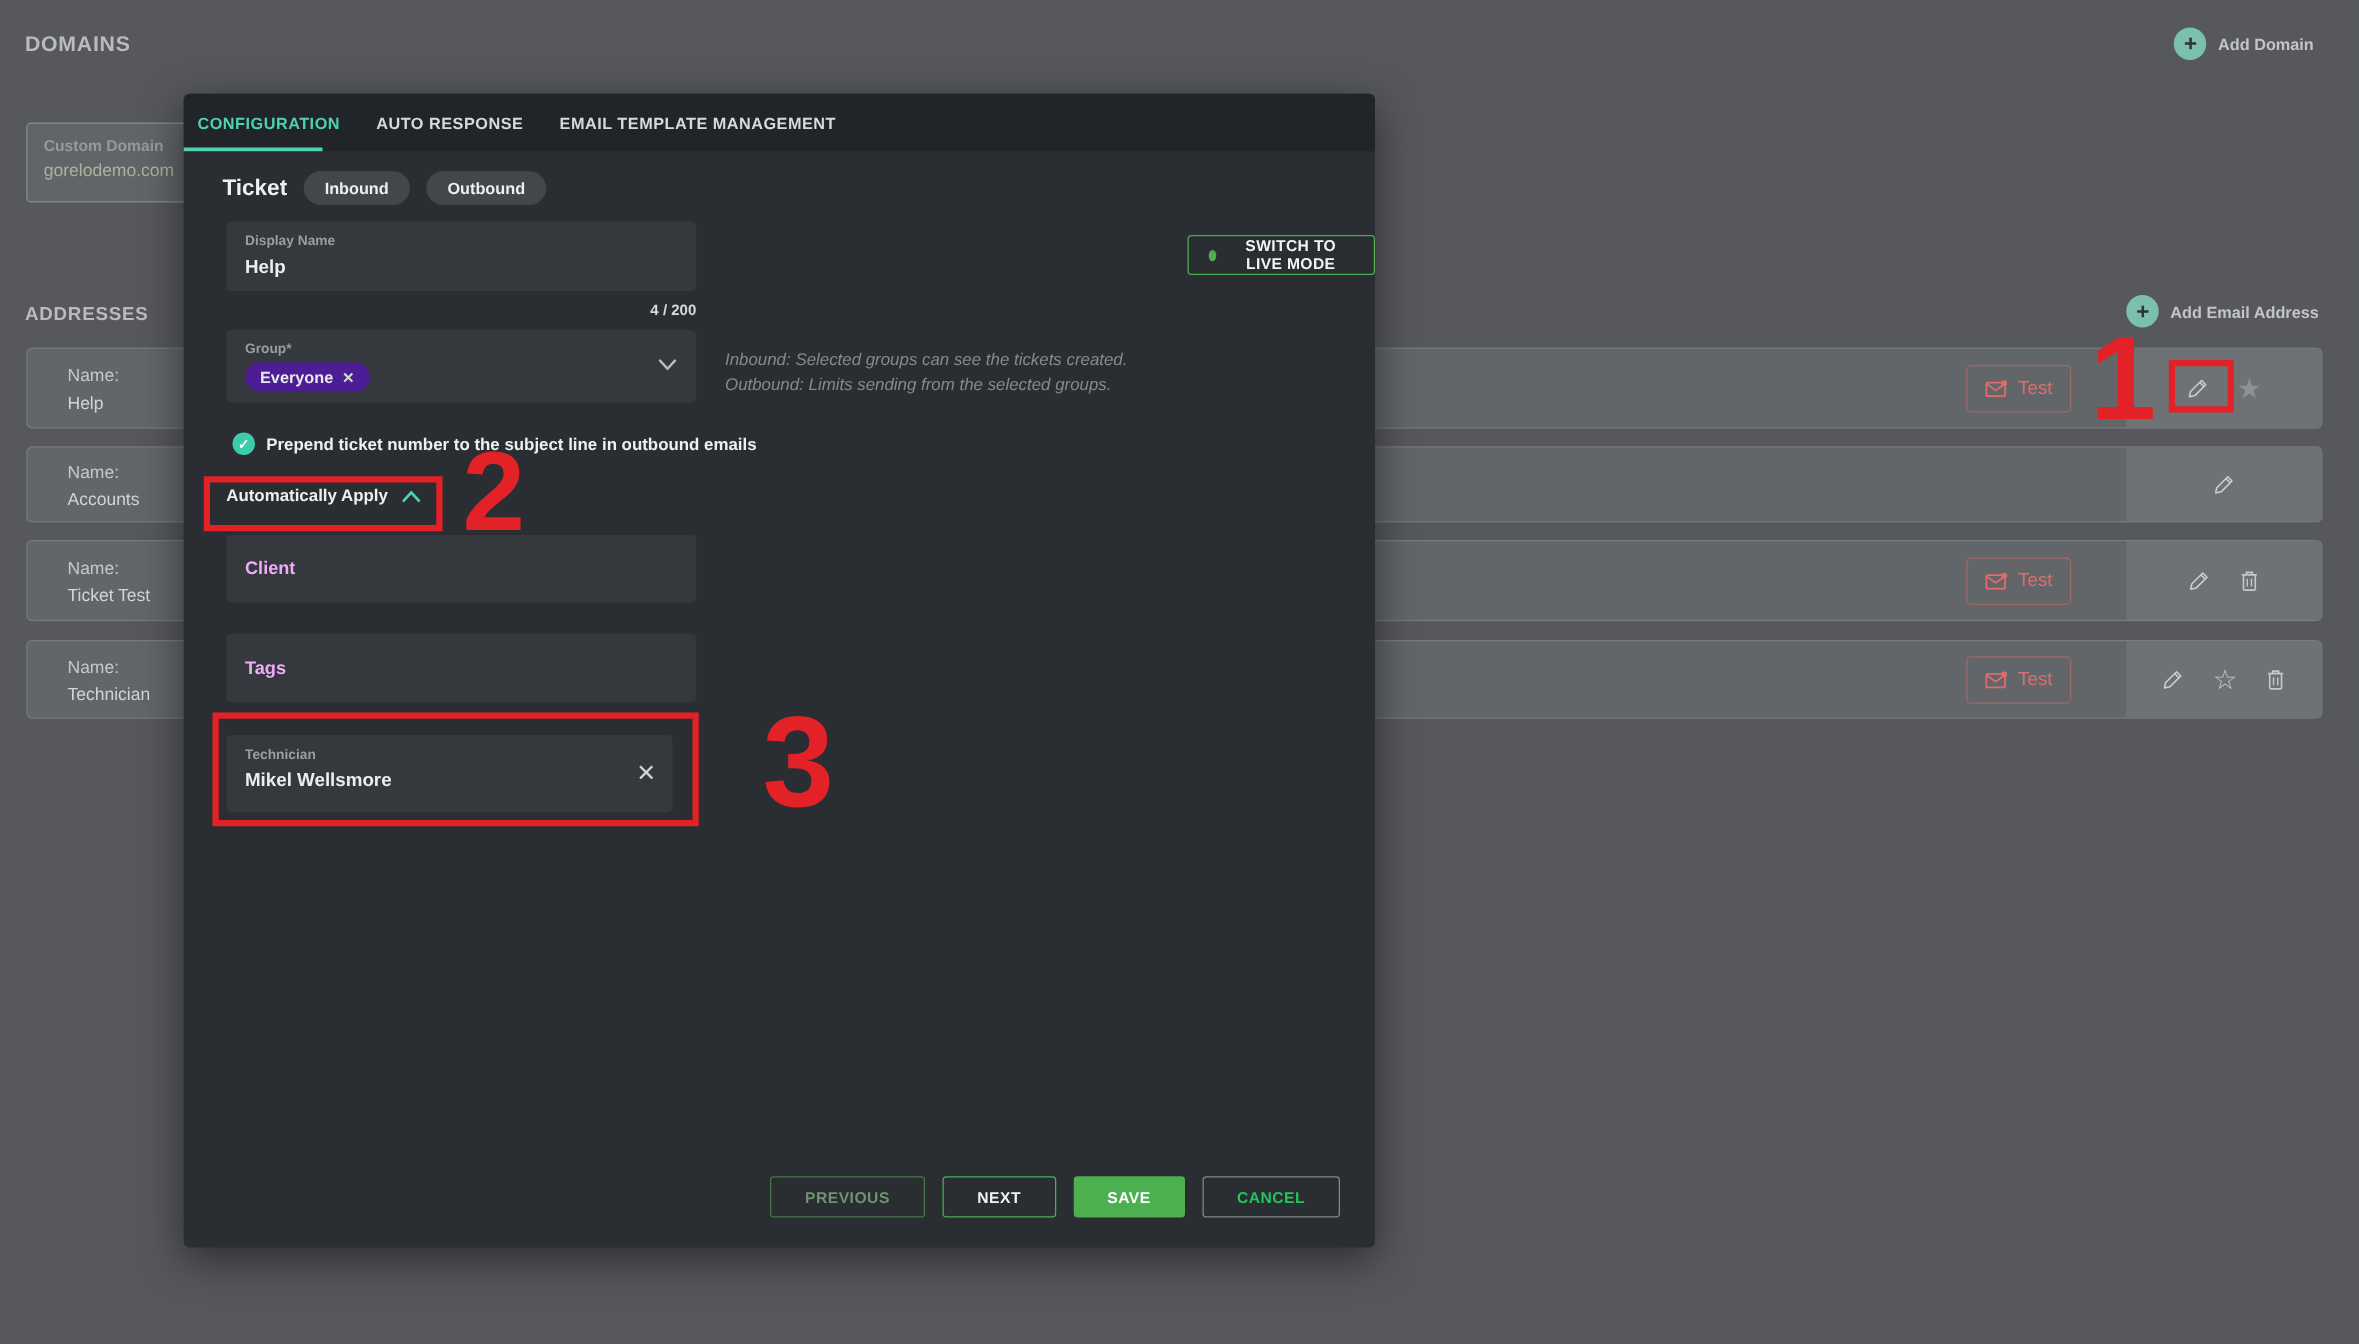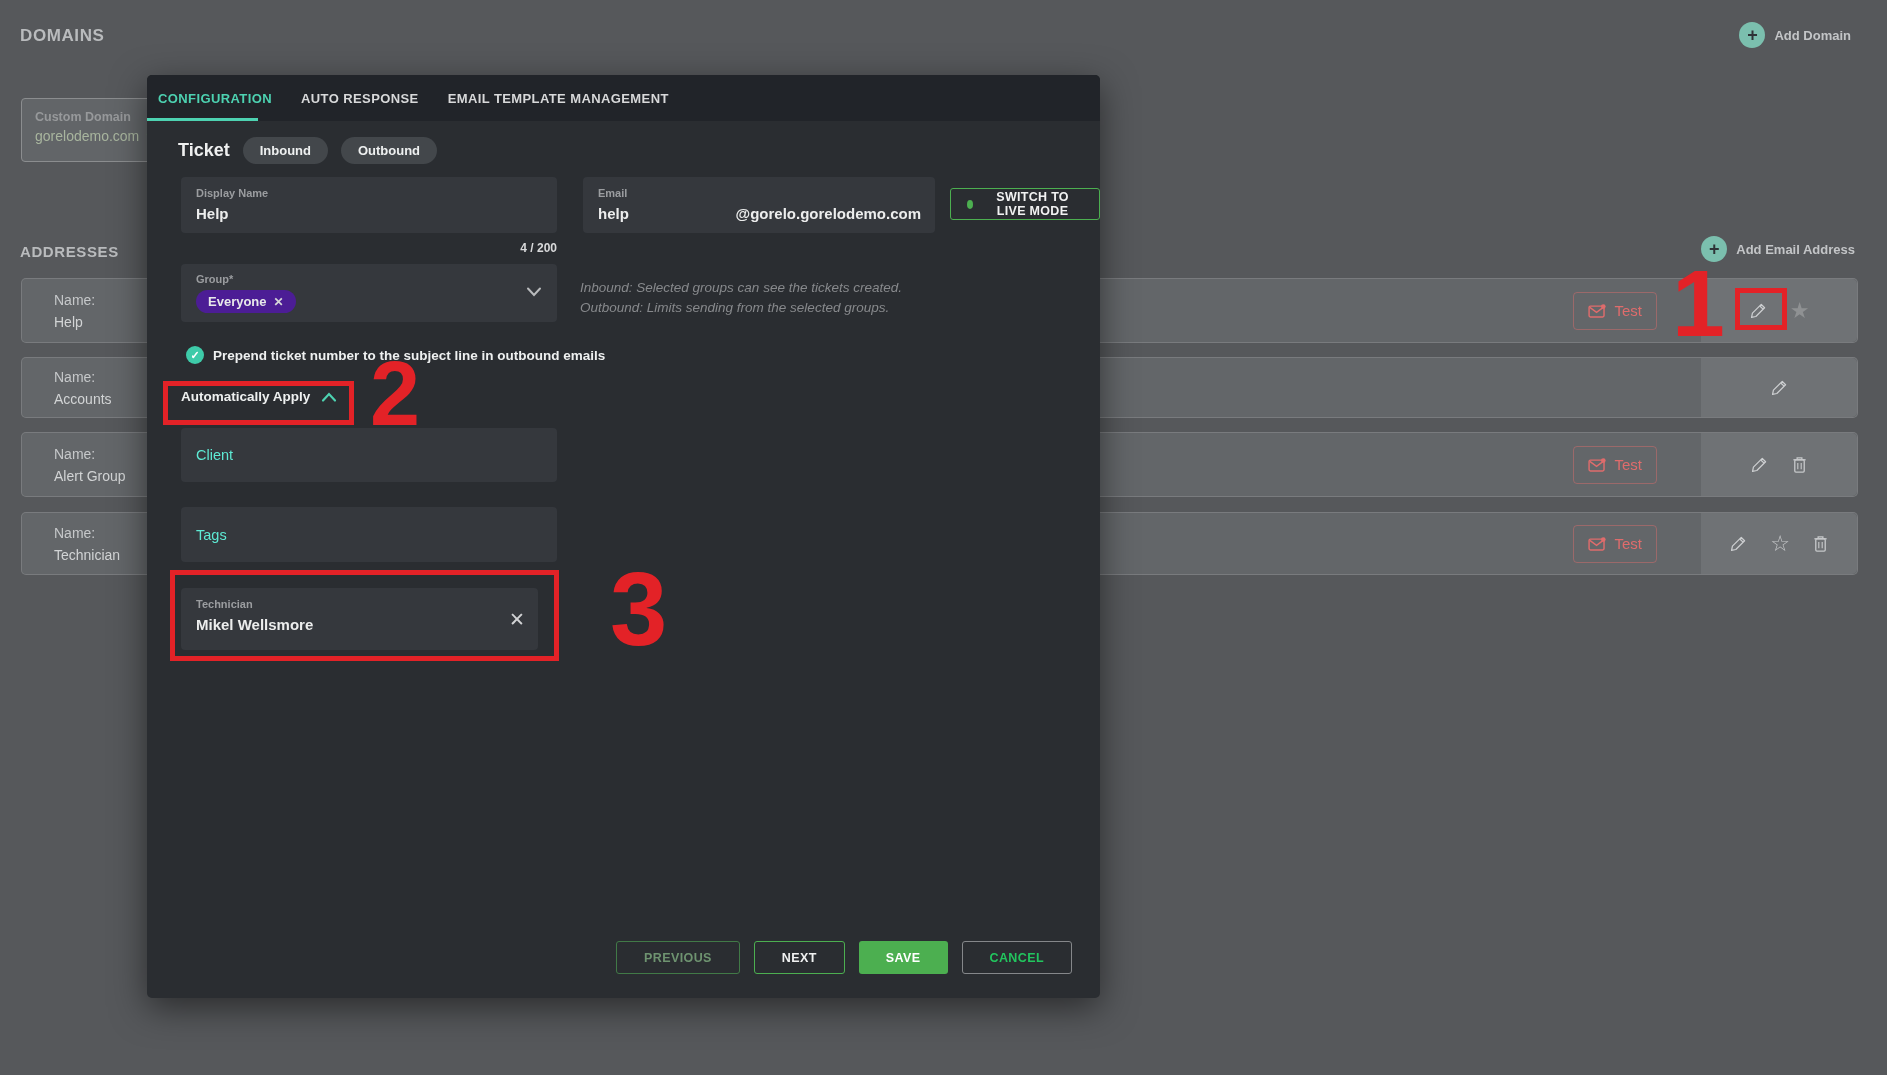--- a/index.html
+++ b/index.html
@@ -115,21 +115,21 @@
     width:18px; height:18px; border-radius:50%; background:#3ecba9;
     display:flex; align-items:center; justify-content:center;
     color:#fff; font-size:11px; font-weight:bold; cursor:pointer;
   }
   .check-label { font-size:13.5px; font-weight:bold; color:#eef0f0; }
 
   .autoapply { left:34px; top:314px; display:flex; align-items:center; gap:10px; cursor:pointer; }
   .autoapply .aa-label { font-size:13.5px; font-weight:bold; color:#eef0f0; }
 
   .placeholder-field { display:flex; align-items:center; padding-left:15px; }
-  .placeholder-field .plabel { font-size:14.5px; font-weight:400; color:#5eead4; }
+  .placeholder-field .plabel { font-size:14.5px; font-weight:700; color:#f0abfc; }
   #client-field { left:34px; top:353px; width:376px; height:54px; }
   #tags-field   { left:34px; top:432px; width:376px; height:55px; }
 
   #tech-field { left:34px; top:513px; width:357px; height:62px; padding:10px 0 0 15px; }
   #tech-field .clear-x {
     position:absolute; right:13px; top:50%; transform:translateY(-50%);
     background:none; border:none; color:#d2d3d5; font-size:19px; cursor:pointer; line-height:1;
   }
 
   .footer { position:absolute; right:28px; bottom:24px; display:flex; gap:14px; }
@@ -217,21 +217,21 @@
         <path d="M12.9 3.6l3.5 3.5L7.2 16.3l-4.5.9.9-4.4z" fill="none" stroke="#cdcfd1" stroke-width="1.3" stroke-linejoin="round"></path>
         <path d="M11.4 5.2l3.4 3.4" fill="none" stroke="#cdcfd1" stroke-width="1.3"></path>
       </svg>
     </button>
   </div>
 </div>
 
 <div class="abs addr-card" style="top:432px;height:65px;">
   <div class="addr-name">
     <div class="nlabel">Name:</div>
-    <div class="nvalue">Alert Group</div>
+    <div class="nvalue">Ticket Test</div>
   </div>
   <button class="test-btn">
     <svg width="18" height="16" viewBox="0 0 20 16">
       <rect x="1.2" y="2.6" width="16.6" height="12" rx="1.5" fill="none" stroke="#df6c6c" stroke-width="1.6"></rect>
       <path d="M2 4l7.5 5.5L17 4" fill="none" stroke="#df6c6c" stroke-width="1.6"></path>
       <circle cx="17" cy="3" r="2.6" fill="#df6c6c"></circle>
     </svg>
     <span>Test</span>
   </button>
   <div class="actions-panel">
@@ -300,27 +300,20 @@
     <button class="pill">Inbound</button>
     <button class="pill">Outbound</button>
   </div>
 
   <div class="abs field" id="display-field">
     <div class="flabel">Display Name</div>
     <div class="fvalue" style="margin-top:6px;">Help</div>
   </div>
   <div class="abs" id="counter">4 / 200</div>
 
-  <div class="abs field" id="email-field">
-    <div class="flabel">Email</div>
-    <div class="email-line" style="margin-top:6px;">
-      <span class="fvalue">help</span>
-      <span class="fvalue">@gorelo.gorelodemo.com</span>
-    </div>
-  </div>
 
   <button class="abs" id="switch-btn">
     <span class="green-dot"></span>
     <span>SWITCH TO LIVE MODE</span>
   </button>
 
   <div class="abs field" id="group-field">
     <div class="flabel">Group*</div>
     <span class="chip">
       <span>Everyone</span>

